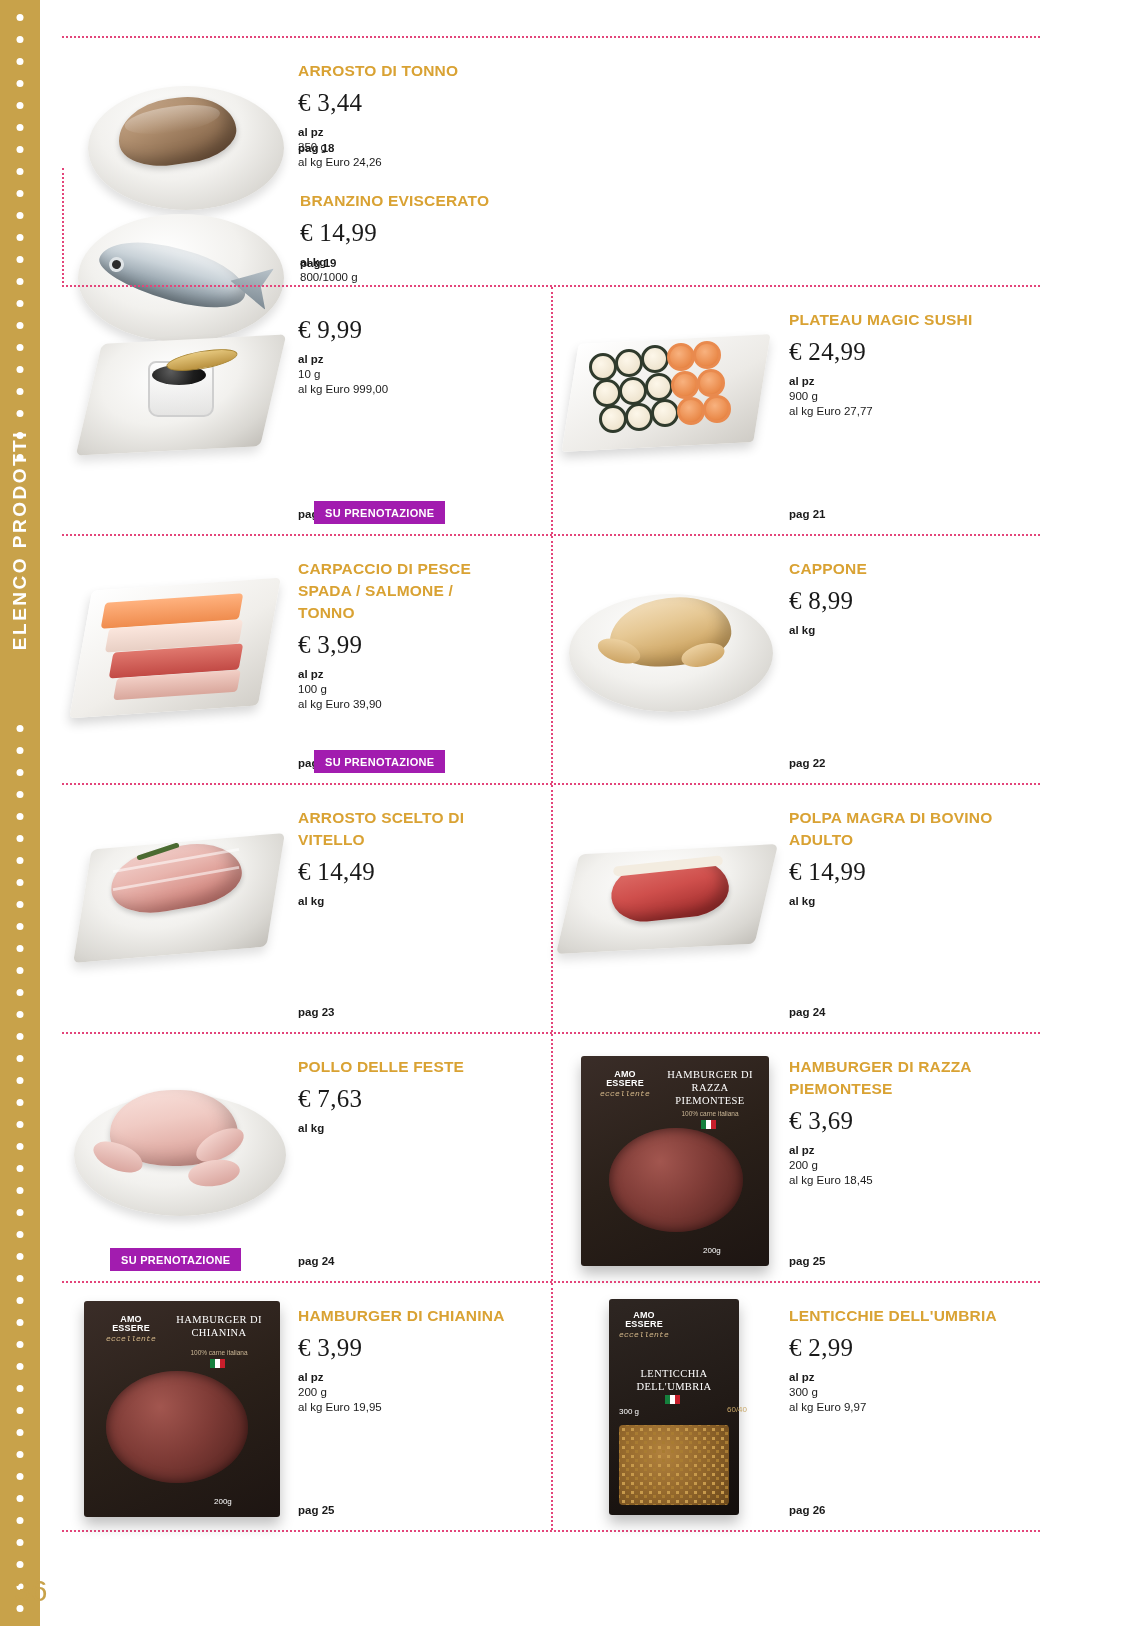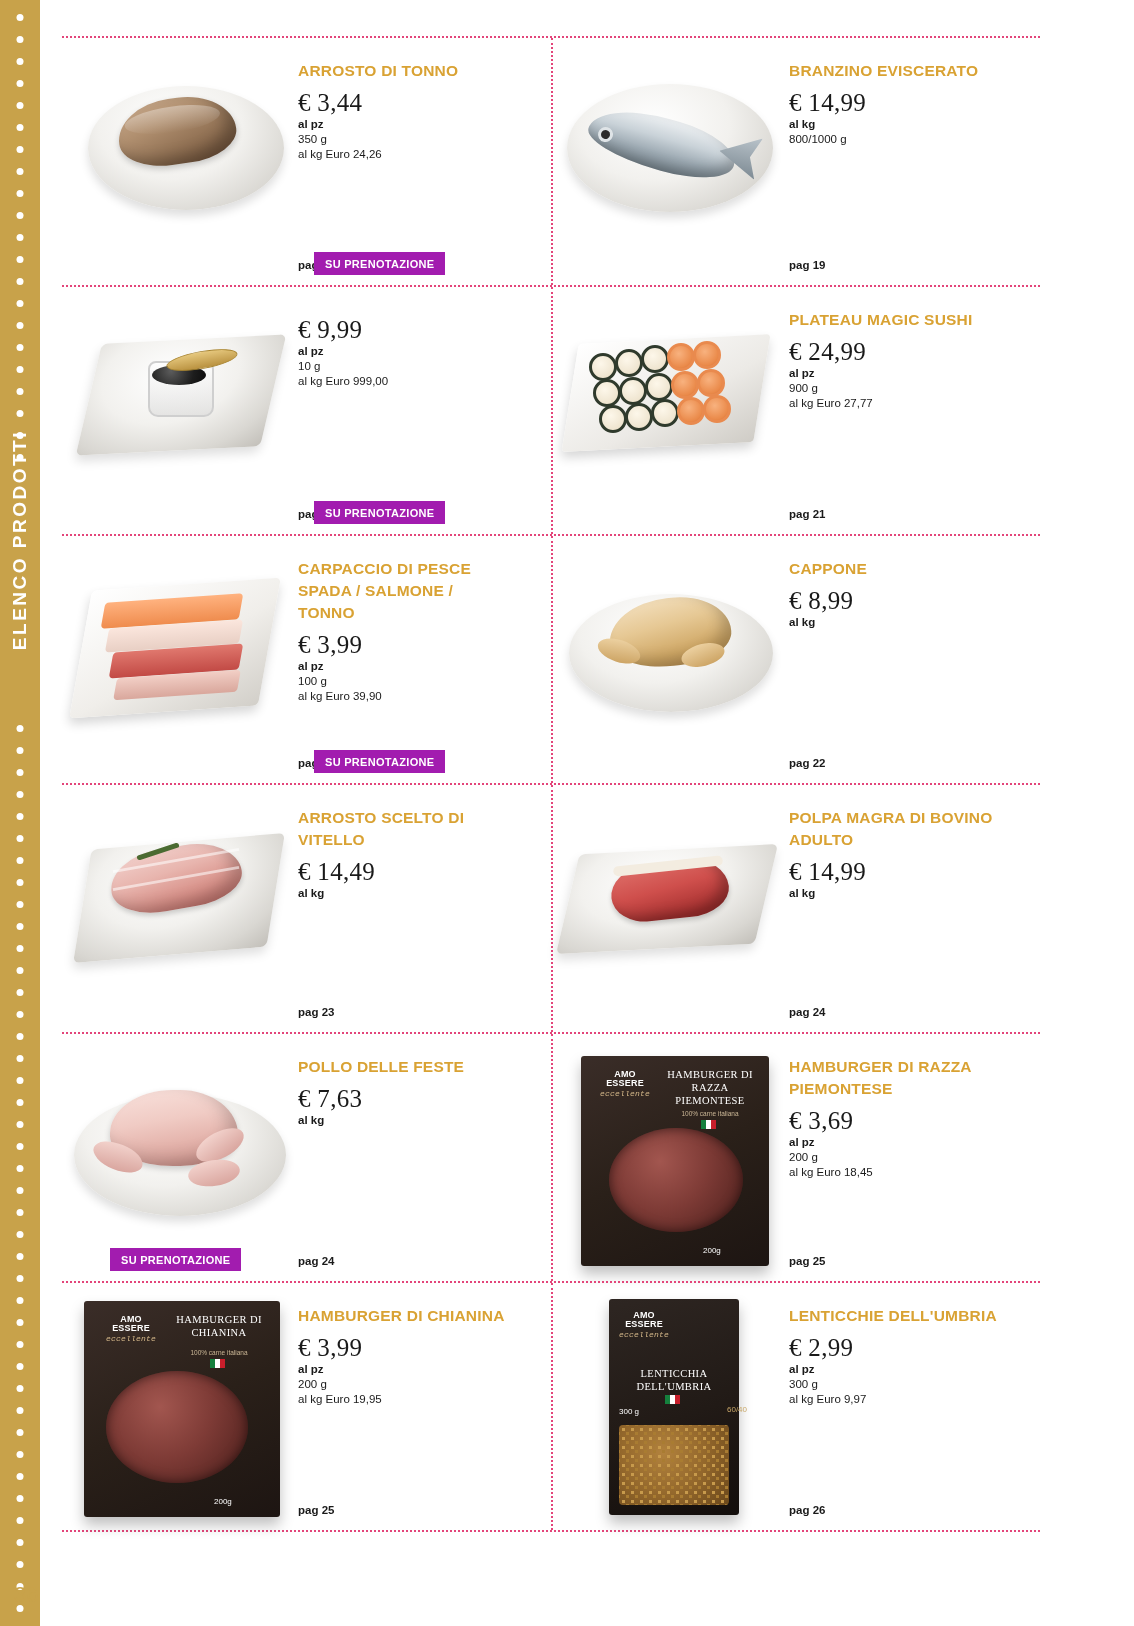--- a/index.html
+++ b/index.html
@@ -52,40 +52,40 @@
     height: 7px;
     border-radius: 50%;
     background: #ffffff;
     margin-bottom: 15px;
   }
 
   .page-number {
     position: absolute;
     left: 14px;
     bottom: 18px;
-    font-size: 22px;
+    font-size: 30px;
     color: #c8a24a;
     font-weight: normal;
   }
 
   
   .grid {
     position: absolute;
     left: 62px;
     top: 36px;
     width: 978px;
     height: 1540px;
   }
   .row {
     position: relative;
     display: flex;
     height: 247px;
     border-top: 2px dotted #e3457a;
   }
-  .row:first-child { border-top: 2px dotted #e3457a; }
+  .row:first-child { border-top: 2px dotted #e3457a; flex-direction: column; }
   .row.last-border {
     border-bottom: 2px dotted #e3457a;
   }
   .cell {
     position: relative;
     width: 489px;
     display: flex;
     box-sizing: border-box;
   }
   .cell.right {
@@ -115,21 +115,21 @@
     font-family: "Liberation Serif", serif;
     color: #1a1a1a;
     font-size: 25px;
     margin-top: 7px;
     letter-spacing: 0.3px;
   }
   .unit {
     font-size: 11.5px;
     font-weight: bold;
     color: #1a1a1a;
-    margin-top: 1px;
+    margin-top: 9px;
   }
   .weight {
     font-size: 11.5px;
     color: #1a1a1a;
     margin-top: 3px;
   }
   .perkg {
     font-size: 11.5px;
     color: #1a1a1a;
     margin-top: 3px;

